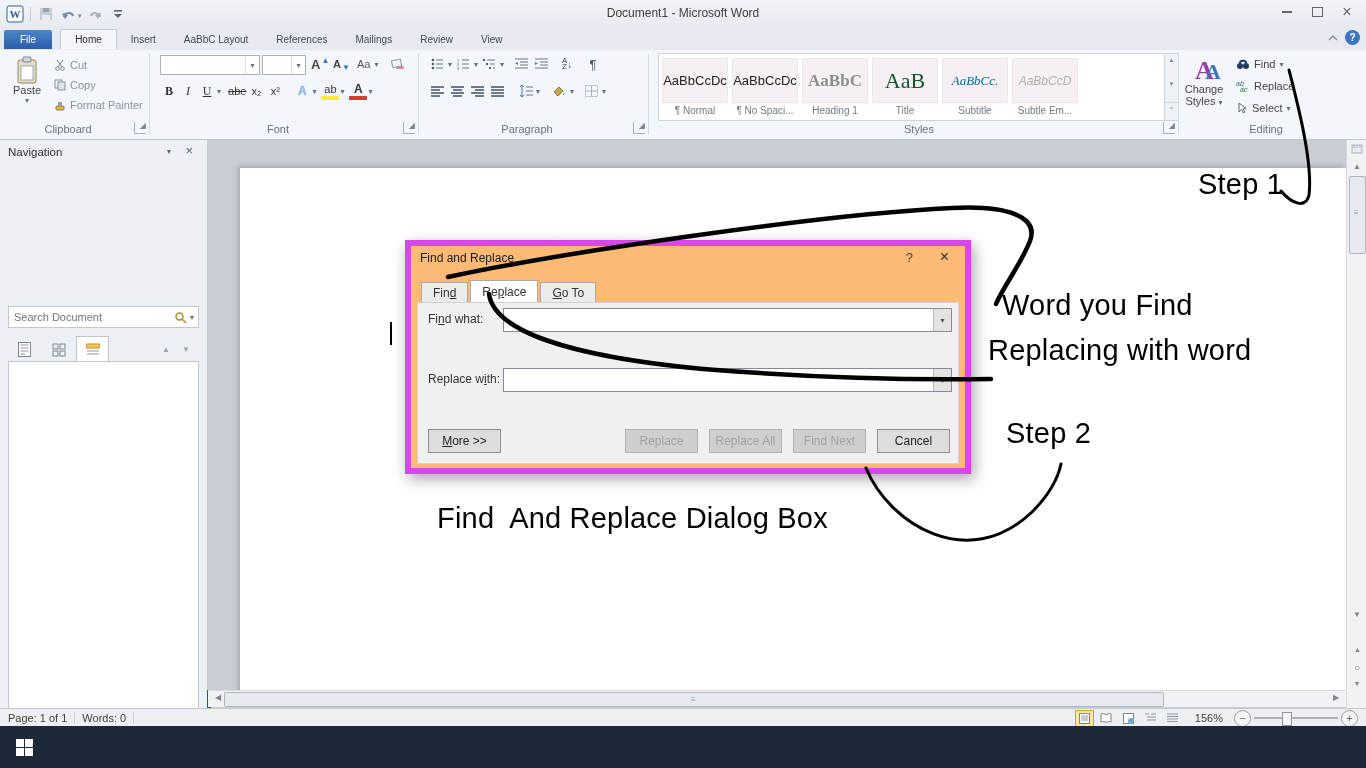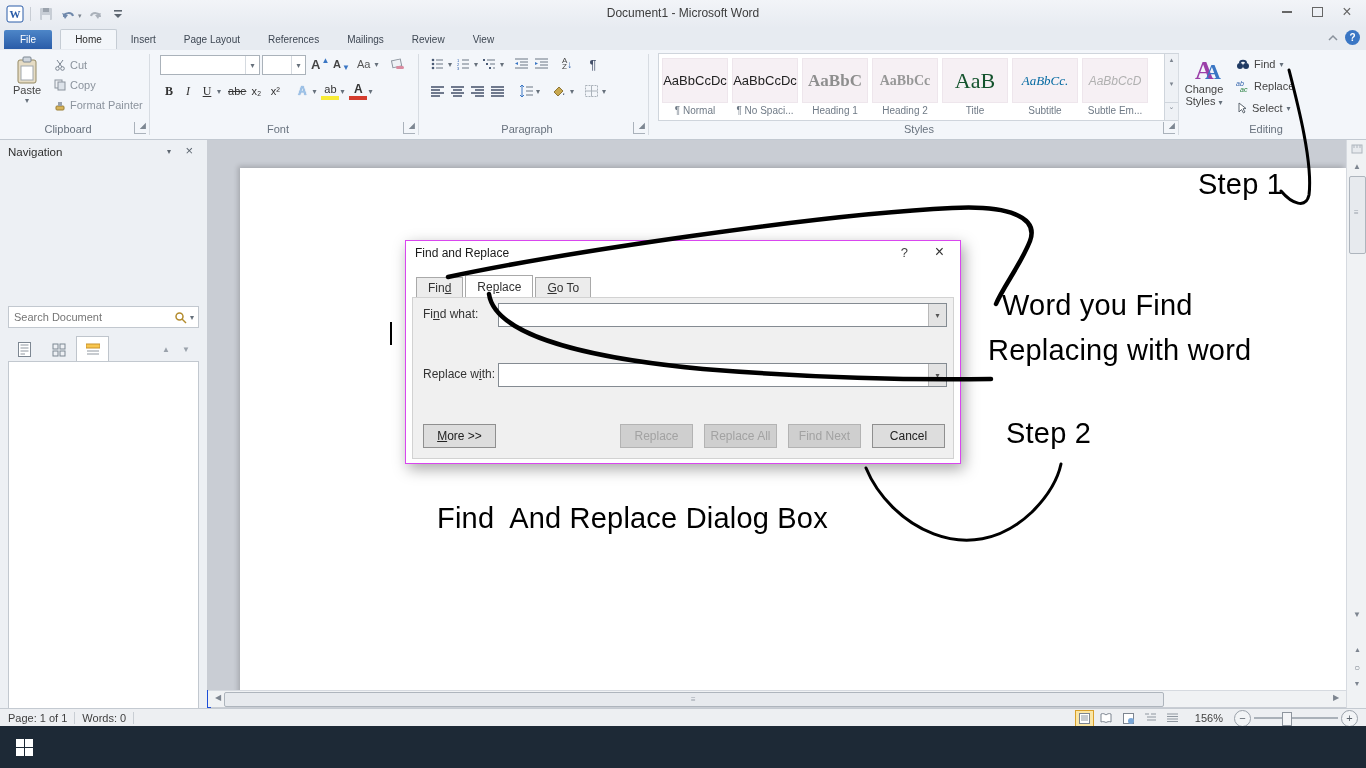--- a/index.html
+++ b/index.html
@@ -44,21 +44,21 @@
   #nav-content{left:8px;top:221px;width:189px;height:474px;background:#fff;border:1px solid #c2c8cf}
   #nav-content p{margin:0 0 13px 0;padding:0;font-size:11.5px;line-height:13px;color:#3f3f3f}
   .nav-arrowbtn{width:16px;height:14px;display:flex;align-items:center;justify-content:center;color:#9aa2ab;font-size:8px}
 
   
   #canvas{left:207px;top:140px;width:1139px;height:550px;background:#c9cdd4;overflow:hidden}
   #page{position:absolute;left:33px;top:28px;width:1106px;height:540px;background:#fff;box-shadow:-2px -2px 5px rgba(0,0,0,.18)}
   #caret-line{left:390px;top:322px;width:1.5px;height:23px;background:#000}
 
   
-  #dialog{left:405px;top:240px;width:554px;height:222px;background:#ffffff;border:1px solid #d946ef;box-shadow:3px 5px 14px rgba(0,0,0,.35)}
+  #dialog{left:405px;top:240px;width:554px;height:222px;background:#fdba74;border:6px solid #d946ef;box-shadow:3px 5px 14px rgba(0,0,0,.35)}
   #dlg-title{left:9px;top:5px;font-size:12px;color:#1a1a1a}
   .dlg-tab{height:20px;padding:0 11px;display:flex;align-items:center;font-size:12px;background:#ececec;border:1px solid #a9a9a9;border-bottom:none;margin-right:2px}
   .dlg-tab.active{background:#fff;height:22px;margin-top:-2px}
   .dlg-input{background:#fff;border:1px solid #848b92;height:22px;display:flex}
   .dlg-input input{flex:1;border:none;outline:none;background:transparent}
   .dlg-input .dd{width:17px;background:#e3e3e3;border-left:1px solid #b9b9b9;display:flex;align-items:center;justify-content:center;color:#555;font-size:8px}
   .dlg-btn{width:71px;height:22px;display:flex;align-items:center;justify-content:center;font-size:12px;background:#ddd;border:1px solid #8f8f8f;color:#222}
   .dlg-btn.disabled{background:#cfcfcf;border-color:#b3b3b3;color:#a2a2a2}
   .acc{text-decoration:underline}
 
@@ -136,21 +136,21 @@
         <div class="restore-box"></div>
       </div>
     <div class="winctl" style="font-size:16px">×</div>
   </div>
 </div>
 
 <div id="tabrow" class="abs flex">
   <div class="rtab file">File</div>
   <div class="rtab active">Home</div>
   <div class="rtab">Insert</div>
-  <div class="rtab">Page Layout</div>
+  <div class="rtab">AaBbC Layout</div>
   <div class="rtab">References</div>
   <div class="rtab">Mailings</div>
   <div class="rtab">Review</div>
   <div class="rtab">View</div>
   <div class="abs flex" style="right:6px;top:2px;gap:6px">
     <span>
         <svg width="12" height="10">
           <path d="M2 7 L6 3 L10 7" fill="none" stroke="#8a929c" stroke-width="1.5"></path>
         </svg>
       </span>
@@ -350,26 +350,20 @@
         <div class="sample" style="font-size:13px;color:#222">
             <span>AaBbCcDc</span>
           </div>
         <div class="sname">¶ No Spaci...</div>
       </div>
       <div class="galitem">
         <div class="sample" style="font-size:17px;color:#8e8e8e;font-weight:bold;font-family:Liberation Serif, serif">
             <span>AaBbC</span>
           </div>
         <div class="sname">Heading 1</div>
-      </div>
-      <div class="galitem">
-        <div class="sample" style="font-size:14px;color:#979797;font-weight:bold;font-family:'Liberation Serif',serif">
-            <span>AaBbCc</span>
-          </div>
-        <div class="sname">Heading 2</div>
       </div>
       <div class="galitem">
         <div class="sample" style="font-size:22px;color:#14532d;font-family:'Liberation Serif',serif">
             <span>AaB</span>
           </div>
         <div class="sname">Title</div>
       </div>
       <div class="galitem">
         <div class="sample" style="font-size:13px;color:#0369a1;font-style:italic;font-family:'Liberation Serif',serif">
             <span>AaBbCc.</span>

